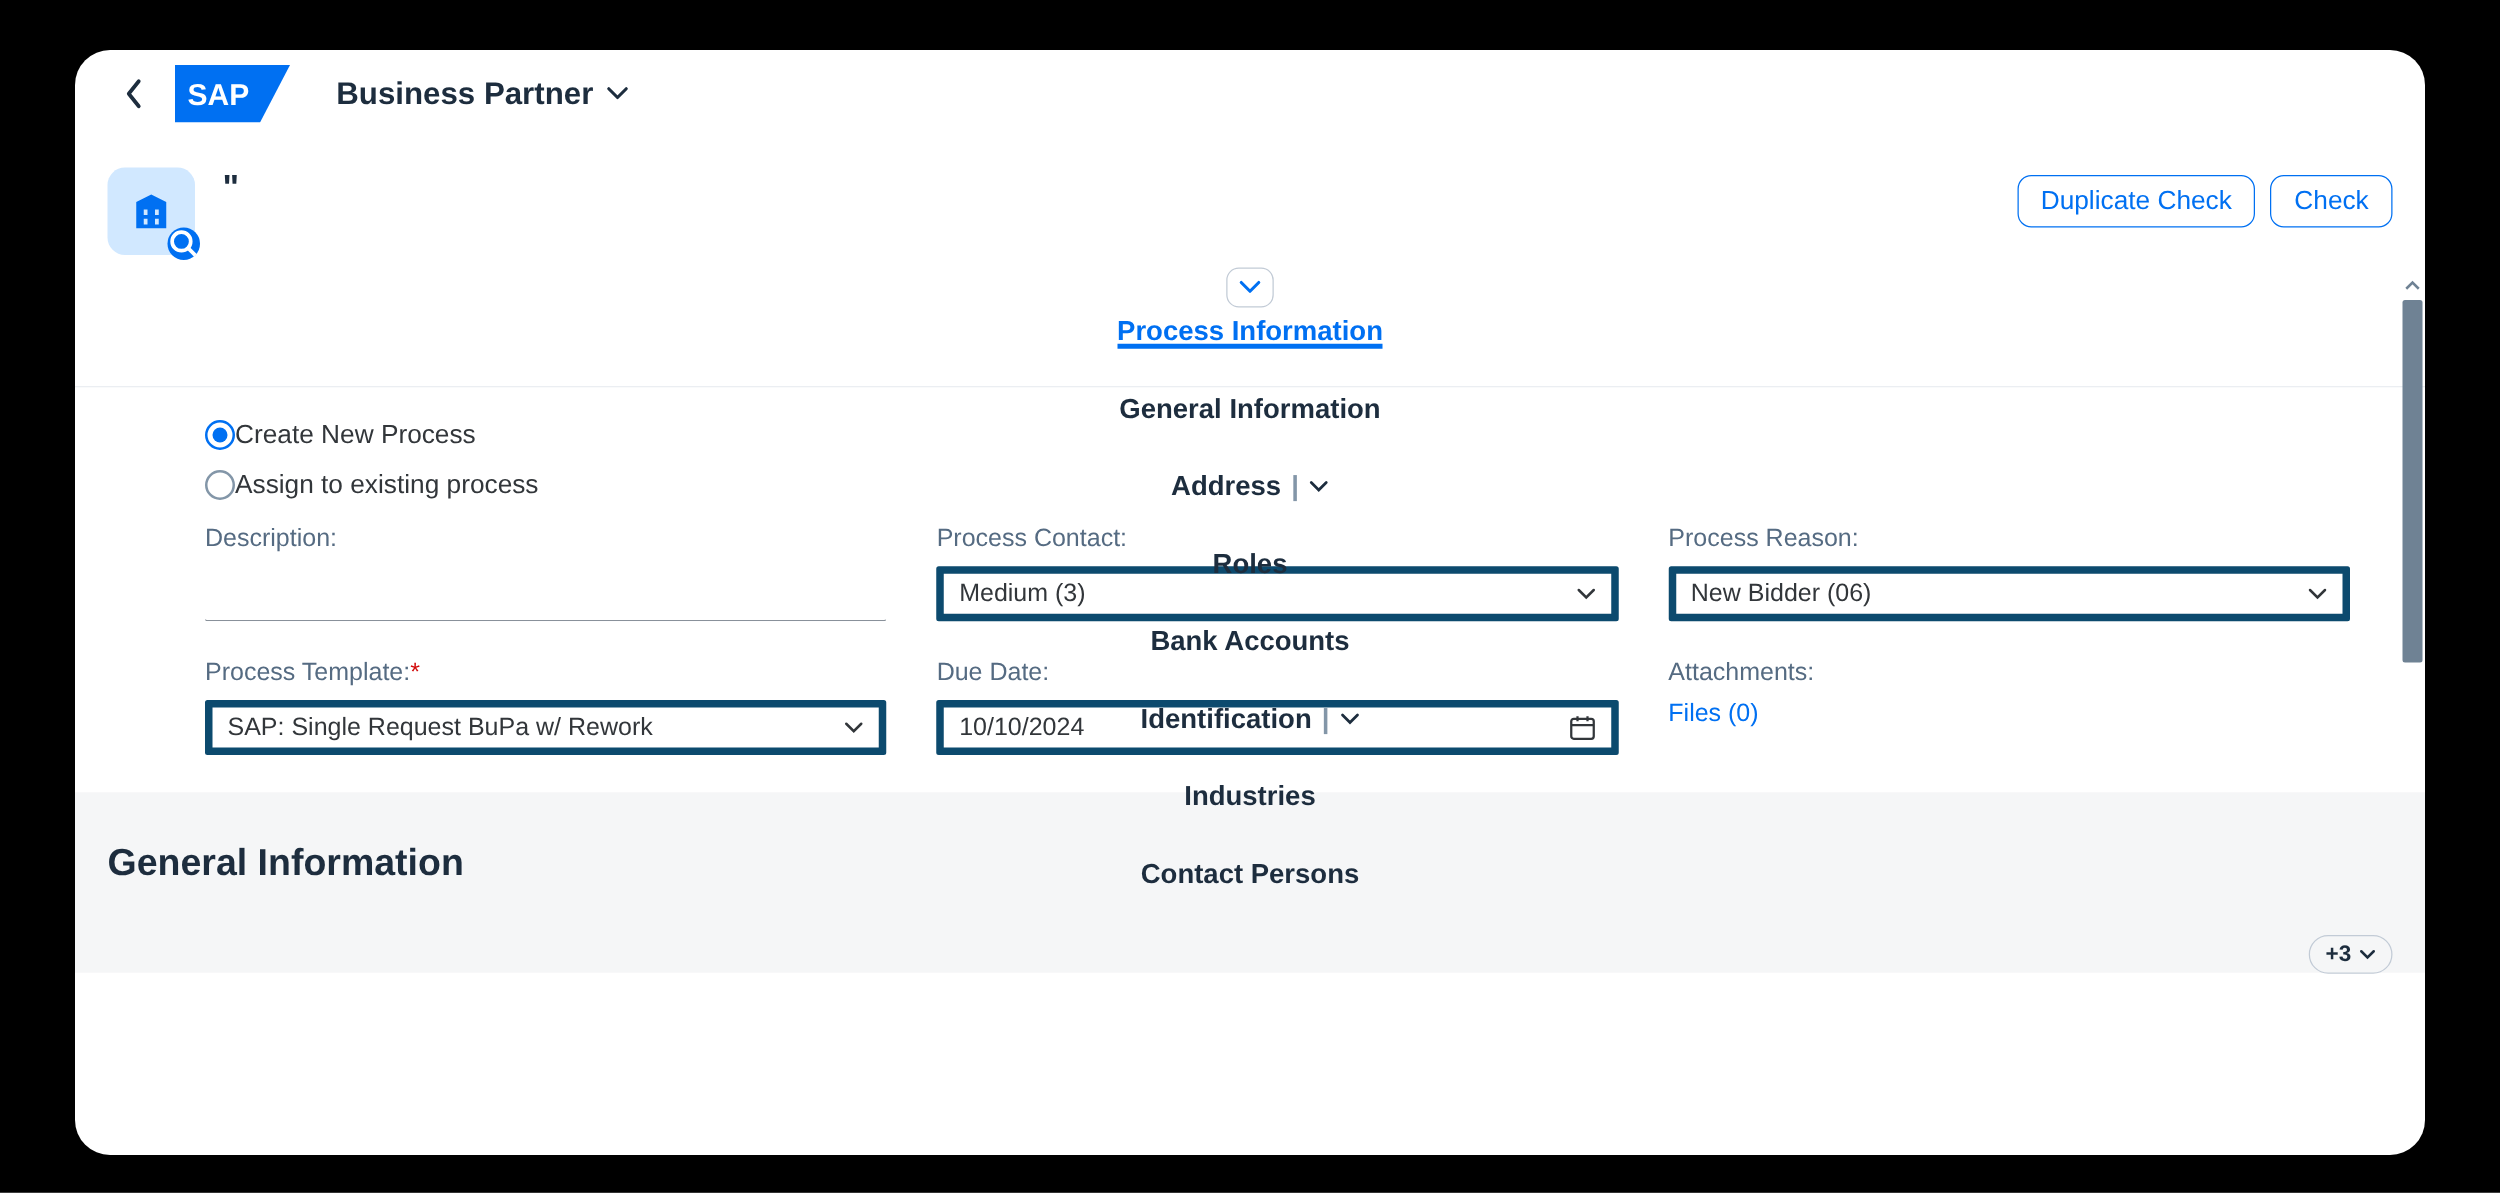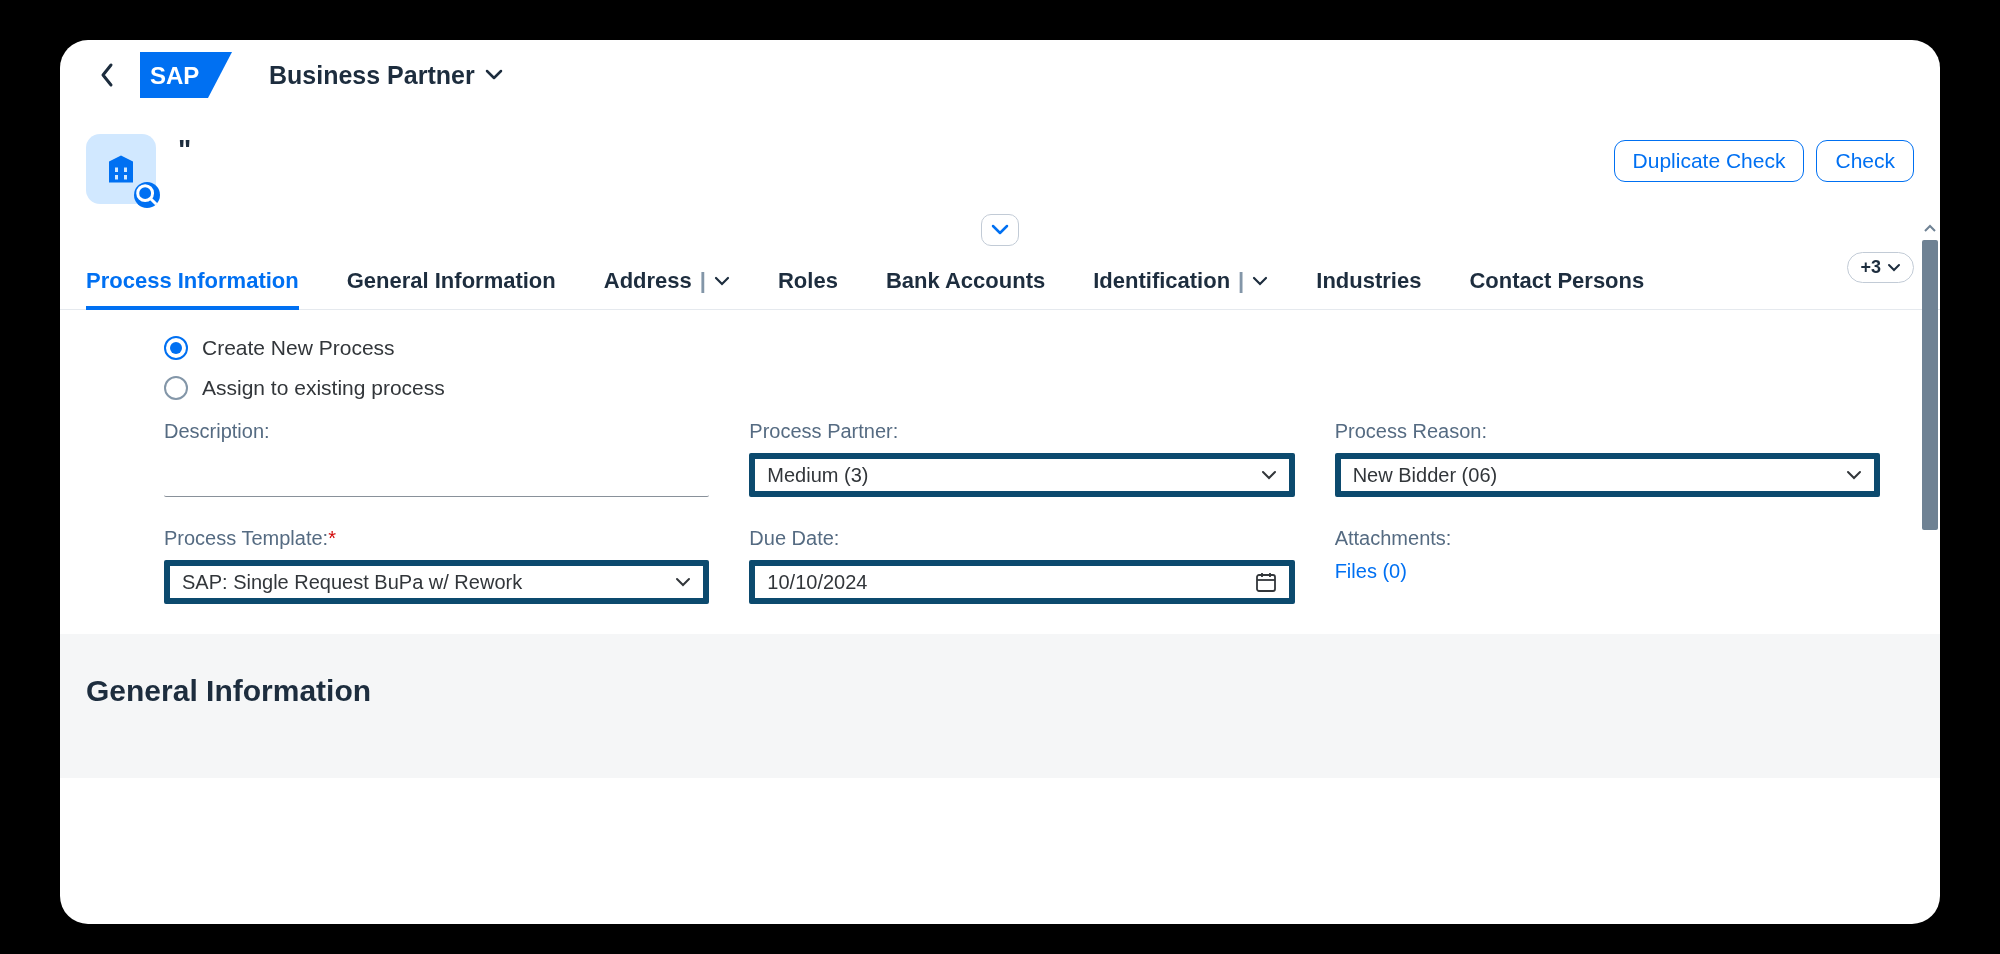--- a/index.html
+++ b/index.html
@@ -55,42 +55,42 @@
     border-radius: 11px; padding: 8px 18px; font-size: 21px; font-weight: 500;
     cursor: pointer;
     text-align: center;
   }
   .expand-toggle-wrap { display:flex; justify-content:center; margin-top: 10px; }
   .expand-toggle {
     width: 38px; height: 32px; border:1.5px solid #c2cbd6; border-radius: 10px;
     display:flex; align-items:center; justify-content:center; cursor:pointer; background:#fff;
   }
   .tab-bar {
-    display: flex; align-items: flex-start; padding: 0 26px; border-bottom: 1px solid #e5e9ee;
-    height: 58px; gap: 48px; margin-top: 6px;
+    display: flex; align-items: center; padding: 0 26px; border-bottom: 1px solid #e5e9ee;
+    height: 58px; gap: 36px; margin-top: 6px; flex-direction: column;
   }
   .tab {
     font-size: 22px; color: #1d2d3e; font-weight: 600; height: 100%;
     display: flex; align-items: center; cursor: pointer; position: relative;
     white-space: nowrap;
   }
   .tab.active { color: #0070f2; }
   .tab.active::after {
     content: ""; position: absolute; bottom: -1px; left: 0; right: 0; height: 4px;
     background: #0070f2;
   }
   .tab .sep { color:#8396a8; margin:0 8px; }
   .tab-overflow {
     margin-left: auto; border:1.5px solid #c2cbd6; border-radius: 18px;
     padding: 4px 12px; font-size:18px; color:#1d2d3e; font-weight:700;
     display:flex; align-items:center; gap:6px; cursor:pointer;
   }
   .form-area { padding: 18px 60px 30px 60px; background:#fff; }
   .radio-row {
-    display:flex; align-items:center; gap:14px; padding: 8px 0 8px 44px;
+    display:flex; align-items:center; gap:0; padding: 8px 0 8px 44px;
     font-size: 21px; color:#32363a;
   }
   .radio {
     width: 24px; height:24px; border:2.5px solid #0070f2; border-radius:50%;
     display:flex; align-items:center; justify-content:center; cursor:pointer;
   }
   .radio.unchecked { border-color:#8396a8; }
   .radio .dot { width:12px; height:12px; background:#0070f2; border-radius:50%; }
   .form-grid {
     display:grid; grid-template-columns: 1fr 1fr 1fr; gap: 30px 40px;
@@ -230,21 +230,21 @@
       </div>
 
       <div class="form-grid">
         <div class="form-field">
           <label>Description:</label>
           <div class="input underline">
               <span></span>
             </div>
         </div>
         <div class="form-field">
-          <label>Process Partner:</label>
+          <label>Process Contact:</label>
           <div class="select">
             <span>Medium (3)</span>
             <svg width="16" height="10" viewBox="0 0 16 10">
                 <path d="M2 2 L8 8 L14 2" stroke="#32363a" stroke-width="2" fill="none" stroke-linecap="round"></path>
               </svg>
           </div>
         </div>
         <div class="form-field">
           <label>Process Reason:</label>
           <div class="select">

